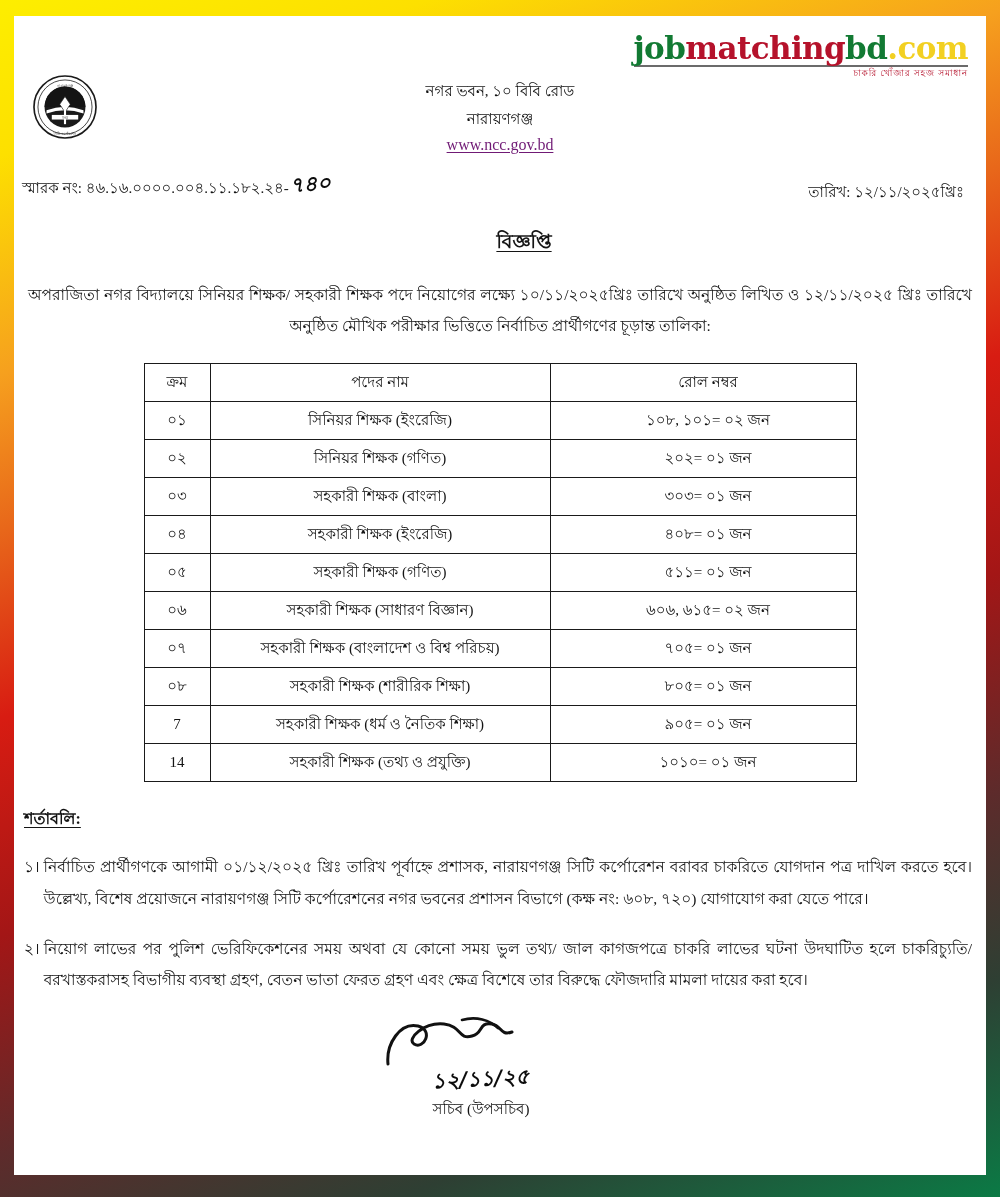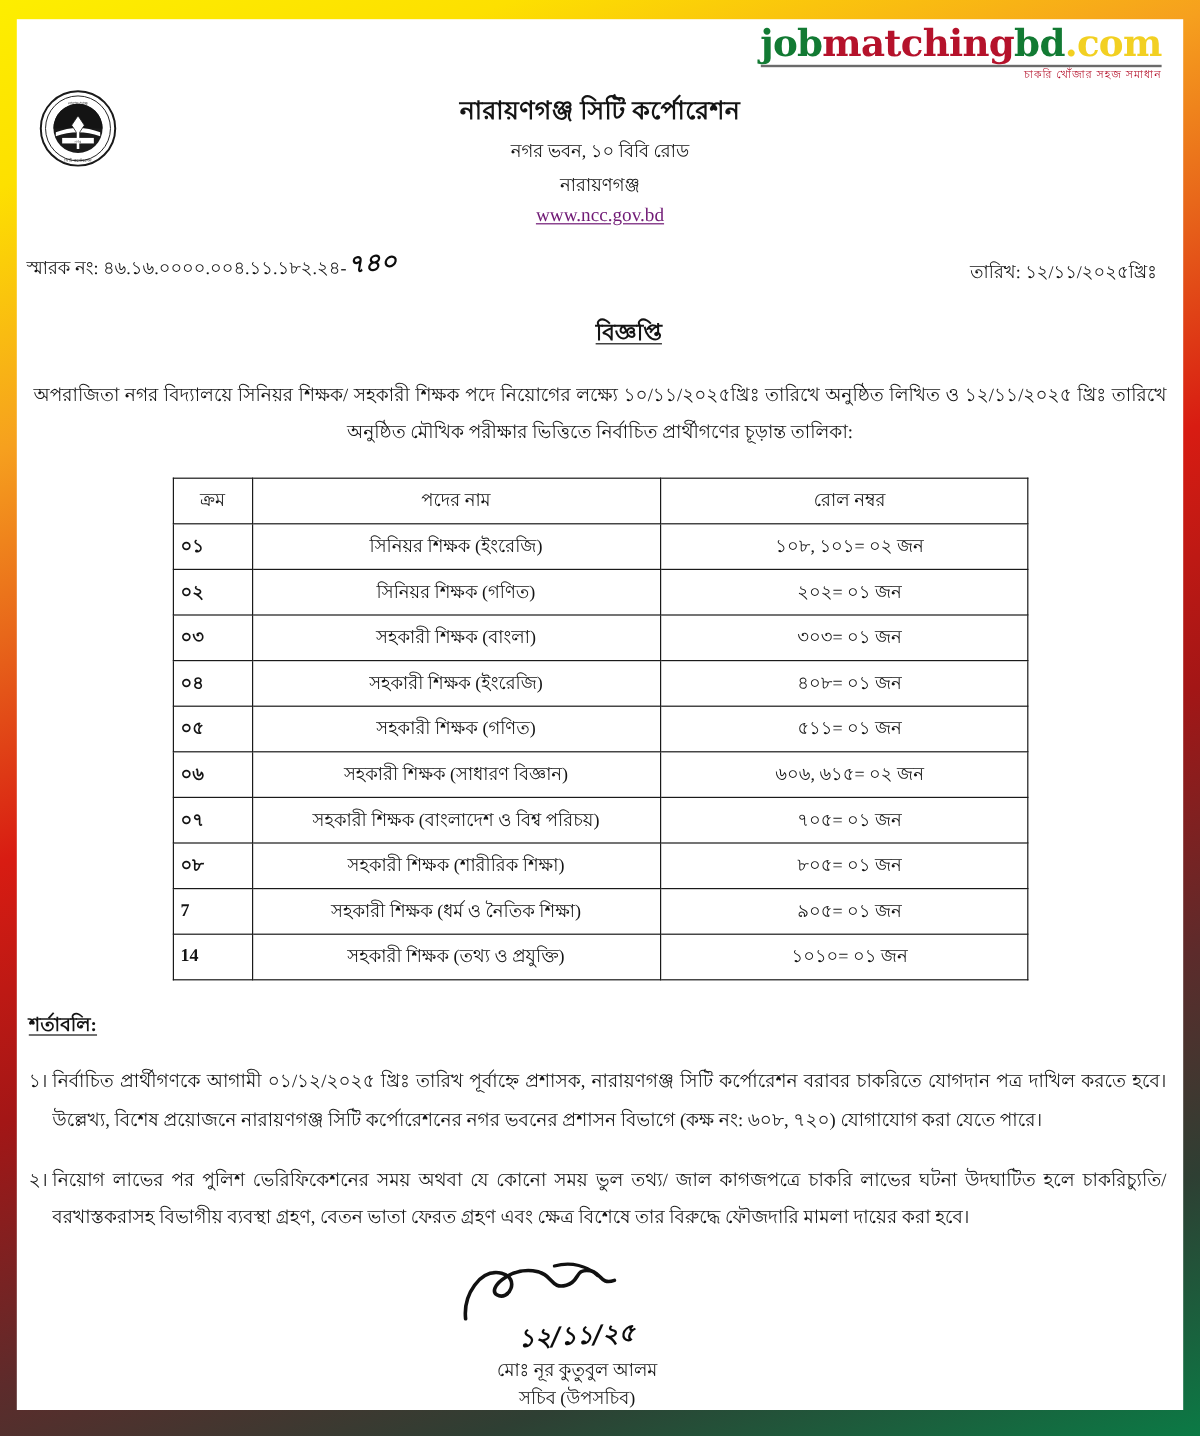--- a/index.html
+++ b/index.html
@@ -30,21 +30,21 @@
   #page {
     position: relative;
     width: 100%; height: 100%;
     background: #ffffff;
     overflow: hidden;
   }
 
   
   #brand {
     position: absolute;
-    right: 18px; top: 6px;
+    right: 18px; top: 17px;
     text-align: right;
     line-height: 1;
     white-space: nowrap;
   }
   #brand .wordmark {
     font-family: "DejaVu Serif", "Liberation Serif", serif;
     font-weight: bold;
     font-size: 31px;
     letter-spacing: -0.6px;
     display: inline-block;
@@ -149,21 +149,21 @@
     table-layout: fixed;
   }
   #result-table th, #result-table td {
     border: 1.2px solid #1a1a1a;
     padding: 6px 6px;
     font-size: 15px;
     color: #141414;
     height: 31px;
   }
   #result-table th { font-weight: normal; text-align: center; margin-left: 25px; }
-  .col-sl   { width: 66px;  text-align: left; font-weight: bold; }
+  .col-sl   { width: 66px;  text-align: center; }
   .col-post { width: 340px; text-align: center; }
   .col-roll { width: 306px; text-align: center; padding-left: 16px !important; }
 
   
   #conditions-head {
     margin: 24px 0 0 10px;
     font-size: 16px;
     font-weight: bold;
     color: #141414;
   }
@@ -234,21 +234,20 @@
       <g fill="#1a1a1a" font-size="5" font-family="DejaVu Sans, sans-serif">
         <text x="50" y="68" text-anchor="middle">নগর</text>
       </g>
       <g fill="none" stroke="#1a1a1a" stroke-width="0.9">
         <path d="M50 9 A41 41 0 0 1 50 9"></path>
       </g>
       <text x="50" y="20" text-anchor="middle" fill="#1a1a1a" font-size="5.5" font-family="DejaVu Sans, sans-serif">নারায়ণগঞ্জ</text>
       <text x="50" y="92" text-anchor="middle" fill="#1a1a1a" font-size="5.5" font-family="DejaVu Sans, sans-serif">সিটি কর্পোরেশন</text>
     </svg>
 
-    <div class="office-name">নারায়ণগঞ্জ সিটি কর্পোরেশন</div>
     <div class="office-line">নগর ভবন, ১০ বিবি রোড</div>
     <div class="office-line">নারায়ণগঞ্জ</div>
     <div><a class="office-url" href="#">www.ncc.gov.bd</a></div>
   </div>
 
   <div id="memo-row">
     <div id="memo-no">
       <span>স্মারক নং: ৪৬.১৬.০০০০.০০৪.১১.১৮২.২৪-</span><span id="memo-hand">৭৪০</span>
     </div>
     <div>তারিখ: ১২/১১/২০২৫খ্রিঃ</div>
@@ -338,20 +337,19 @@
 
   <div id="signature">
     <div id="sig-scribble">
       <svg width="230" height="58" viewBox="0 0 230 58" style="display:block;margin:0 auto;">
         <path d="M22 50 C20 30 34 8 52 12 C68 16 58 36 48 30 C40 25 58 8 78 10
                  C96 12 92 26 106 22 C118 19 112 8 126 10 C136 12 134 22 146 18" fill="none" stroke="#111" stroke-width="3" stroke-linecap="round"></path>
         <path d="M96 6 C110 2 124 6 132 14" fill="none" stroke="#111" stroke-width="2.6" stroke-linecap="round"></path>
       </svg>
     </div>
     <div id="sig-date">১২/১১/২৫</div>
-    <div class="sig-line">মোঃ নূর কুতুবুল আলম</div>
     <div class="sig-line">সচিব (উপসচিব)</div>
     
     
   </div>
 
 </div>
 </div>
 
 </body></html>

